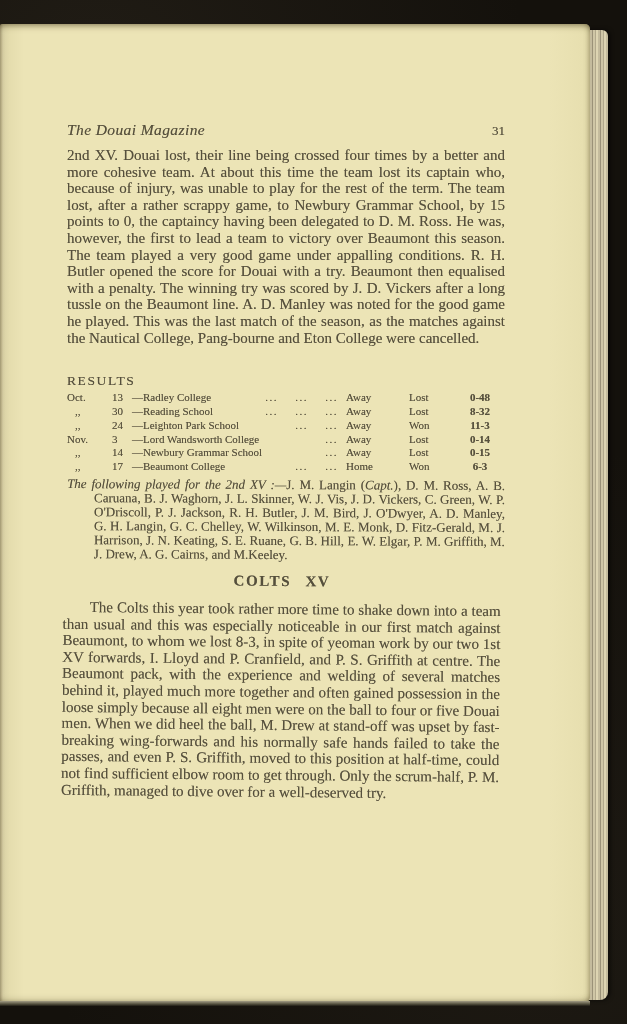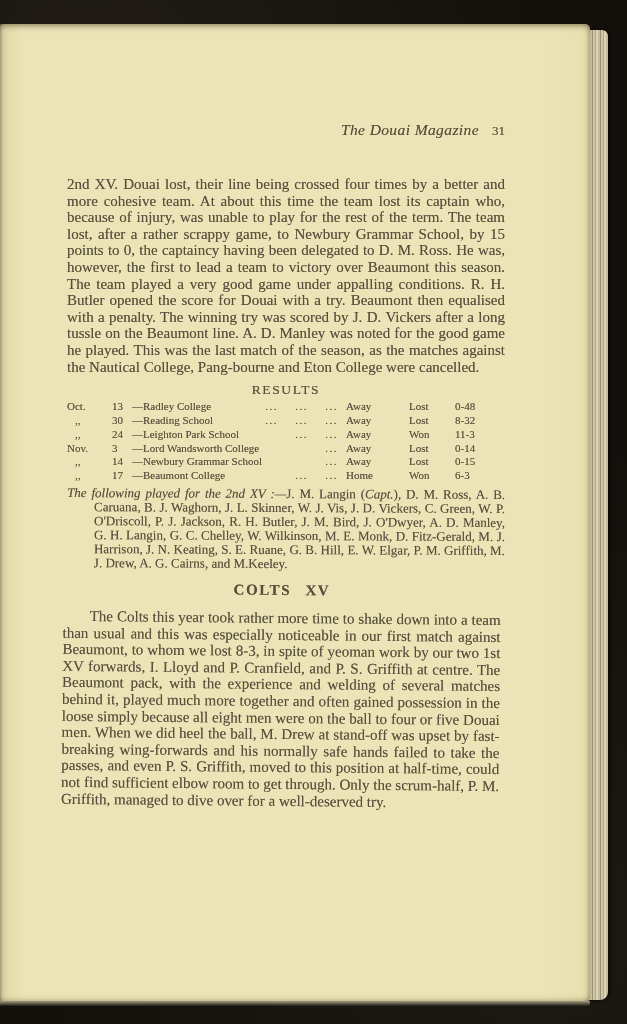--- a/index.html
+++ b/index.html
@@ -31,42 +31,42 @@
   .bottom-edge{
     position:absolute;left:0;top:1001px;width:590px;height:5px;
     background:linear-gradient(#a39d85,#55513f 60%,#201d15);
   }
   .content{
     position:absolute;left:67px;top:97px;width:438px;
     color:#554f3c;
     text-shadow:0 0 .4px rgba(85,79,60,.55);
   }
   .running-header{
-    display:flex;justify-content:flex-end;align-items:baseline;gap:13px;
-    font-size:15.5px;margin-bottom:37px;
+    display:flex;justify-content:space-between;align-items:baseline;gap:13px;
+    font-size:15.5px;margin-bottom:8px;
   }
   .mag-title{font-style:italic;letter-spacing:.4px;}
   .page-num{font-size:13px;}
   .body-par{
     margin:0;font-size:15px;line-height:16.6px;text-align:justify;
   }
   .results-heading{
-    text-align:center;font-size:13.5px;letter-spacing:1.6px;
-    margin-top:7px;margin-bottom:2px;
+    font-size:13.5px;letter-spacing:1.6px;
+    margin-top:27px;margin-bottom:2px;
   }
   .results-table{font-size:11px;line-height:13.8px;}
   .trow{display:flex;}
   .c-month{width:36px;flex:none;}
   .c-month.ditto{padding-left:8px;box-sizing:border-box;}
   .c-day{width:20px;flex:none;text-align:left;margin-left:9px;}
   .c-opp{flex:1;display:flex;min-width:0;}
   .dots{margin-left:auto;padding-right:8px;word-spacing:13px;letter-spacing:1.5px;}
   .c-venue{width:55px;flex:none;}
   .c-result{width:46px;flex:none;margin-left:8px;}
-  .c-score{width:50px;flex:none;text-align:left;}
+  .c-score{width:50px;flex:none;text-align:center;font-weight:bold;}
   .players-note{
     margin:4px 0 0;font-size:13px;line-height:13.9px;text-align:justify;
     padding-left:27px;text-indent:-27px;
     transform:rotate(.25deg);
   }
   .it{font-style:italic;}
   .colts-block{
     margin-top:12px;
     transform:rotate(.55deg) translateX(-5px);
   }

